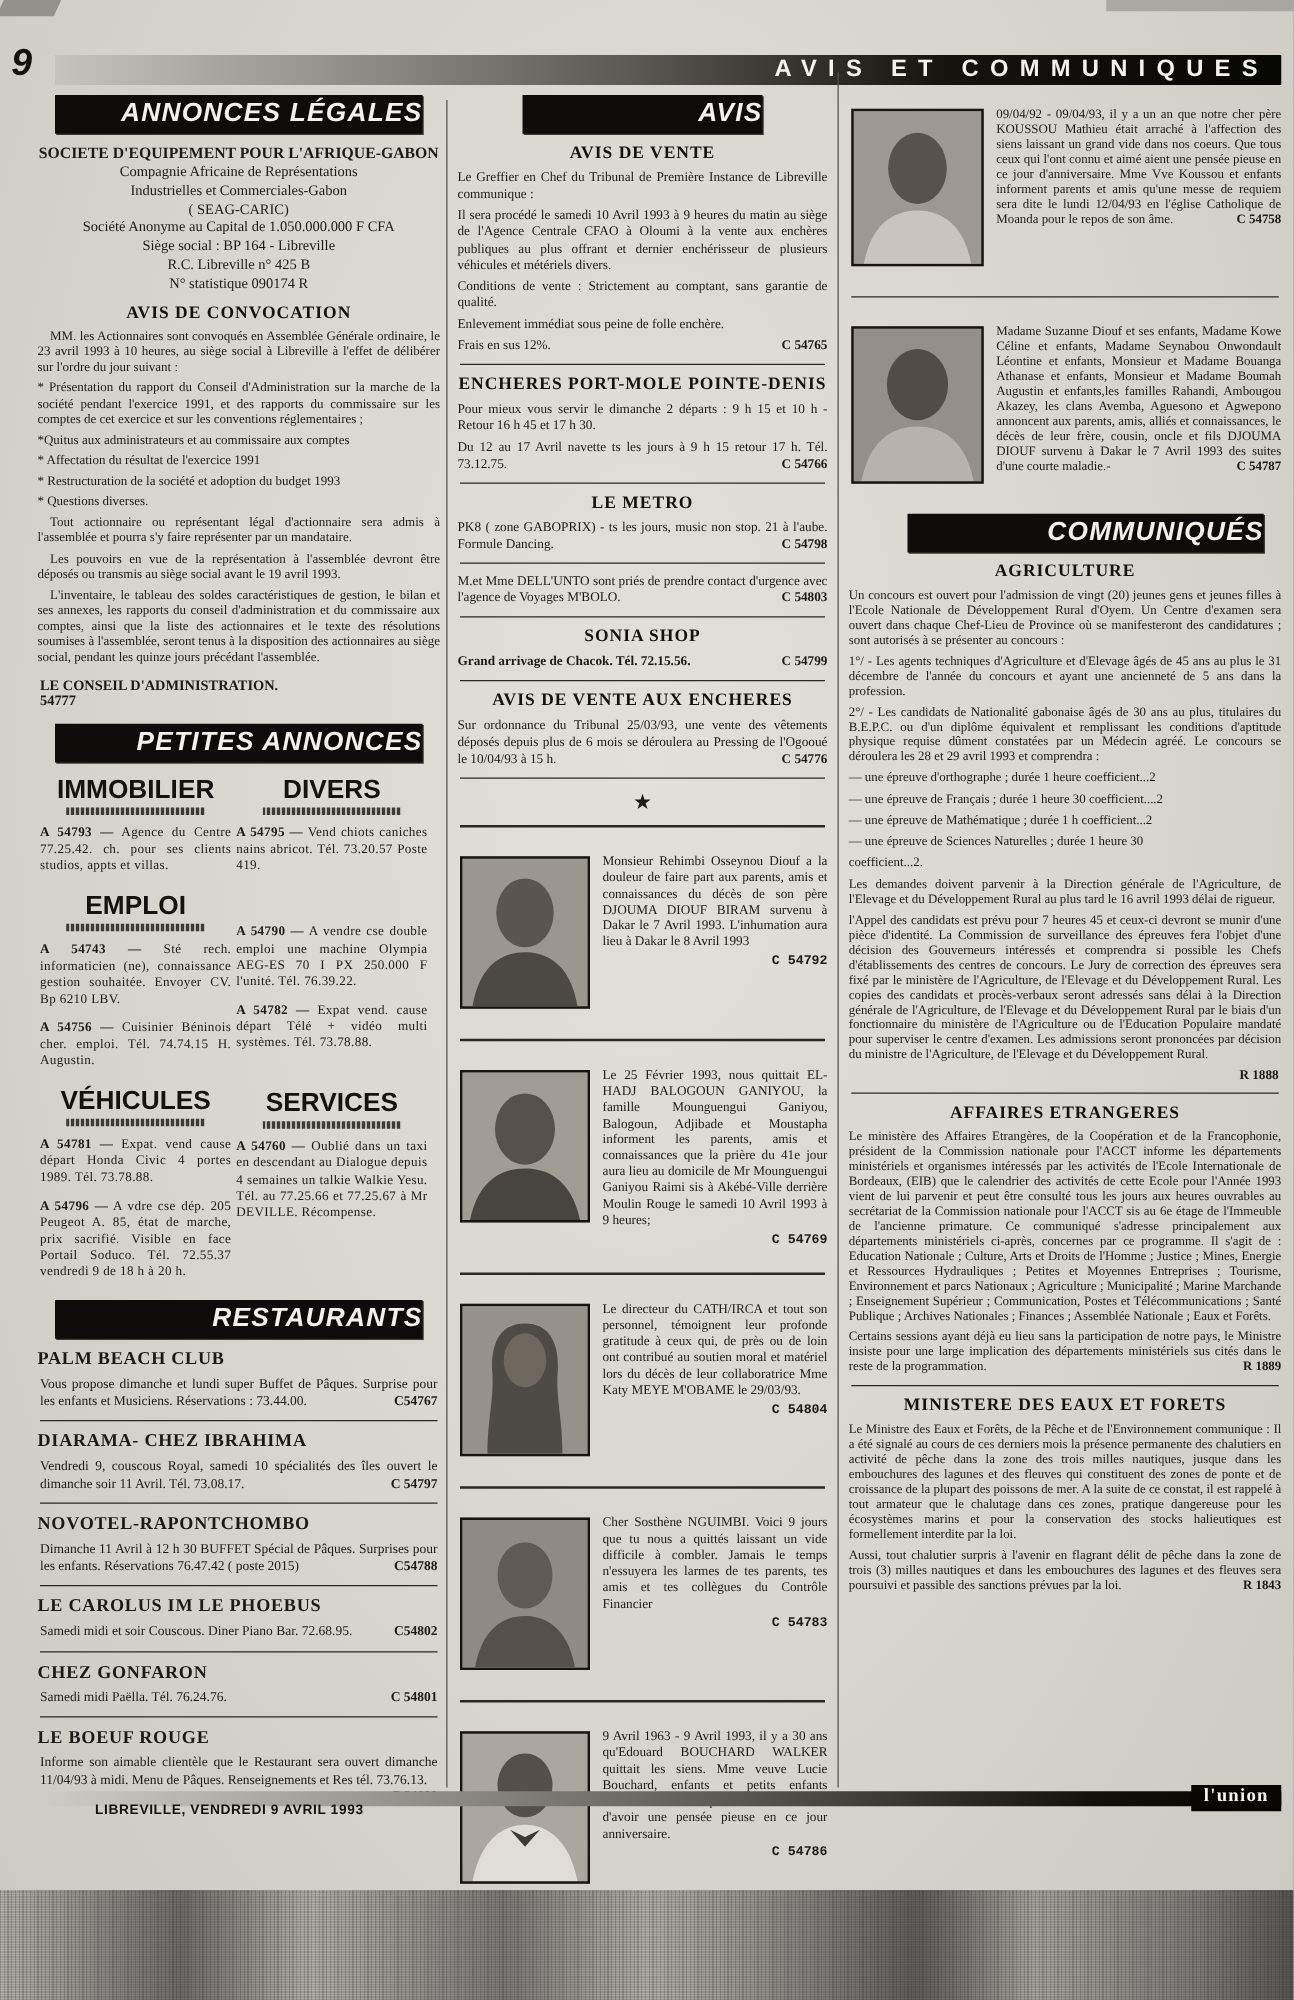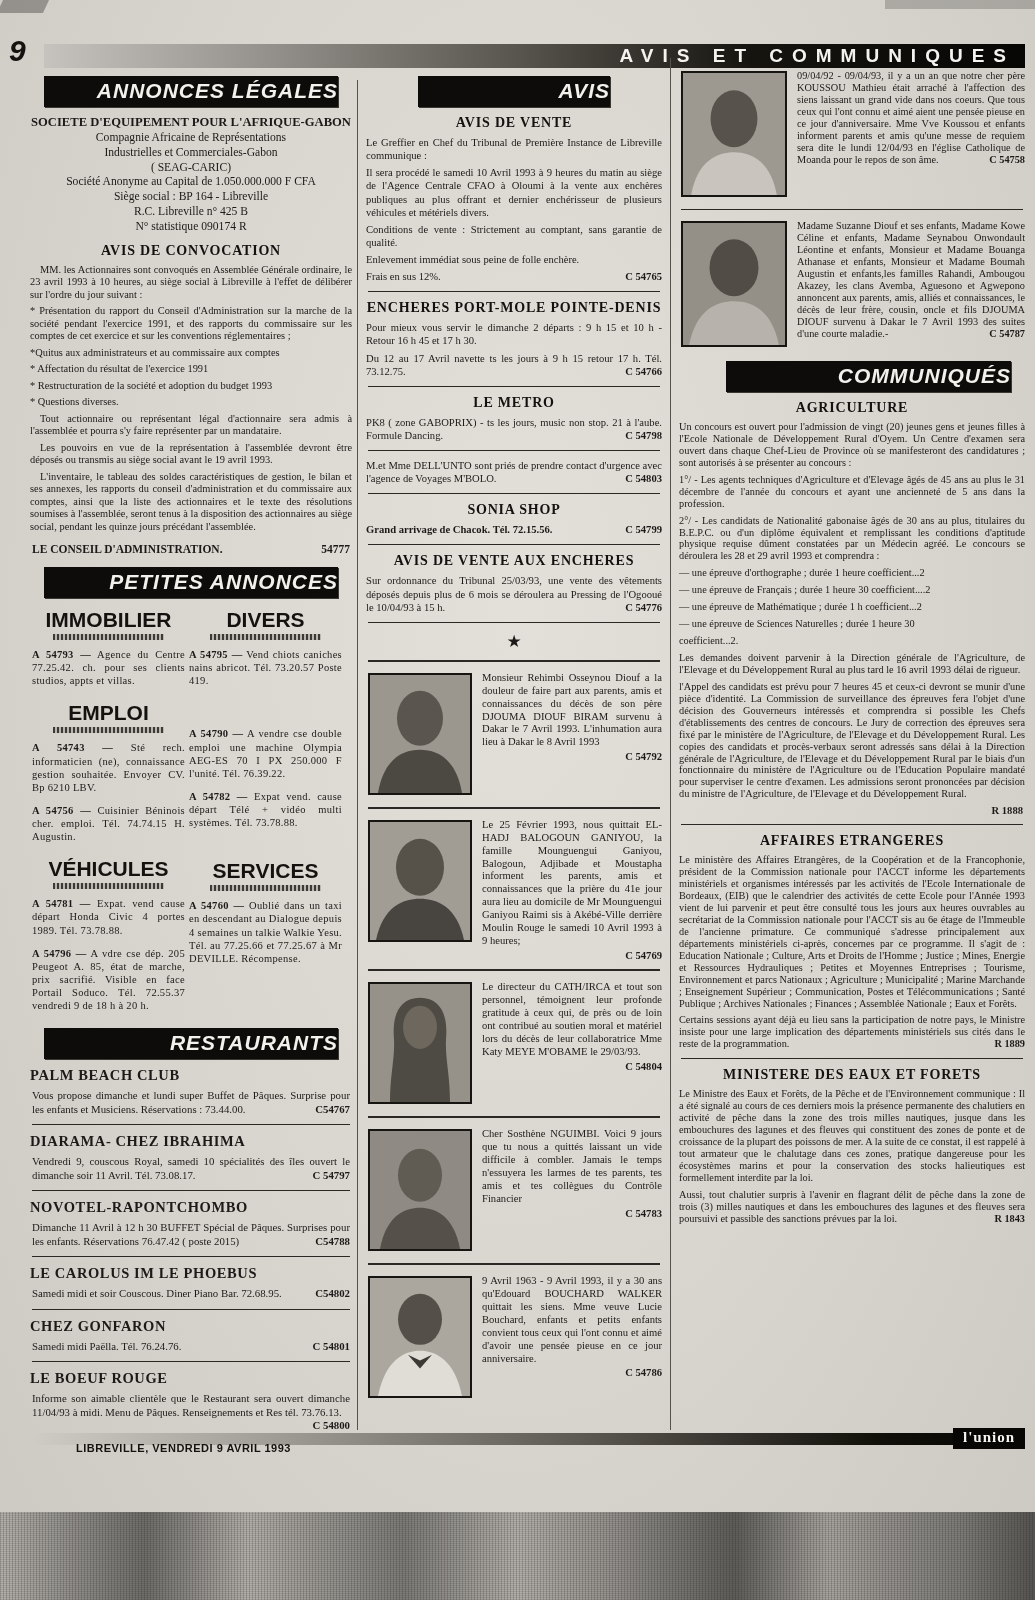--- a/index.html
+++ b/index.html
@@ -38,43 +38,43 @@
   .sec-title{font-weight:700;text-align:center;font-size:14px;letter-spacing:.8px;margin:8px 0 5px;color:#131210;}
   .big-title{font-weight:700;text-align:center;font-size:12.6px;margin:6px 0 1px;}
   .center-line{text-align:center;font-size:11.6px;line-height:1.28;}
   
   .body{font-size:10.4px;line-height:1.2;text-align:justify;margin:0 0 4px;}
   .col-mid .body{font-size:10.6px;line-height:1.24;}
   .col-right .body{font-size:10.3px;line-height:1.16;margin:0 0 5px;}
   .indent{text-indent:10px;}
   .ref{float:right;font-weight:700;padding-left:8px;}
   .ref-line{text-align:right;font-weight:700;font-size:10.6px;margin:1px 2px 3px 0;}
-  .signoff{display:flex;justify-content:space-between;font-weight:700;font-size:11.5px;margin:10px 2px 12px;}
+  .signoff{display:flex;justify-content:space-between;font-weight:700;font-size:11.5px;margin:10px 2px 12px;flex-direction:column;}
   .hr{border:0;border-top:1.6px solid #2a2824;margin:8px 2px;}
   .hr.strong{border-top-width:2px;}
   
   .classifieds{display:flex;gap:4px;margin:8px 2px 6px;}
   .subcol{width:153px;}
   .cl-title{font:700 21px "Liberation Sans","DejaVu Sans",sans-serif;text-align:center;letter-spacing:0;margin-top:2px;color:#14120f;}
   .cl-bar{height:6px;margin:2px auto 8px;width:72%;
     background:repeating-linear-gradient(90deg,#3c3a36 0 2px,#b9b6b0 2px 4px);}
   .cl-ad{font-size:10.5px;line-height:1.25;text-align:justify;letter-spacing:.3px;margin:0 0 10px;}
   .cl-ad .ad-id{font-weight:700;margin-top:23px;}
   .mt14{margin-top:14px;} .mt40{margin-top:40px;} .mt30{margin-top:30px;}
   
   .resto-name{font-weight:700;text-align:left;font-size:14.5px;letter-spacing:.6px;margin:7px 0 5px;}
   .resto-text{font-size:10.8px;line-height:1.25;text-align:justify;margin:0 2px 4px;}
   
-  .ob{overflow:hidden;margin:4px 0;}
+  .ob{overflow:hidden;margin:20px 0;}
   .photo-frame{float:left;width:100px;height:118px;border:2px solid #171511;margin:3px 10px 4px 2px;background:#a6a29b;}
   .col-right .photo-frame{width:102px;height:122px;}
   .photo-frame svg{display:block;width:100%;height:100%;}
   .ob-text{font-size:10.6px;line-height:1.22;text-align:justify;margin:2px 0 2px;}
   .col-right .ob-text{font-size:10.3px;line-height:1.17;}
-  .ob-ref{text-align:right;font-weight:700;font-size:10.6px;margin-top:2px;}
+  .ob-ref{text-align:right;font-weight:700;font-size:10.6px;margin-top:2px;font-family:Liberation Mono, monospace;}
   .star{text-align:center;font-size:17px;margin:4px 0;}
   
   .footer-bar{position:absolute;left:32px;top:1433px;width:993px;height:12px;
     background:linear-gradient(90deg,#cfccc6 0%,#a5a29c 22%,#5d5a54 55%,#111009 85%,#050504 100%);}
   .footer-date{position:absolute;left:76px;top:1442px;font:700 11px "Liberation Sans","DejaVu Sans",sans-serif;letter-spacing:.5px;color:#14120f;}
   .brand-chip{position:absolute;right:10px;top:1428px;background:#070605;color:#f5f4f0;
     font:700 15px "Liberation Serif","DejaVu Serif",serif;padding:1px 10px 3px;letter-spacing:1px;}
 </style>
 </head>
 <body>

